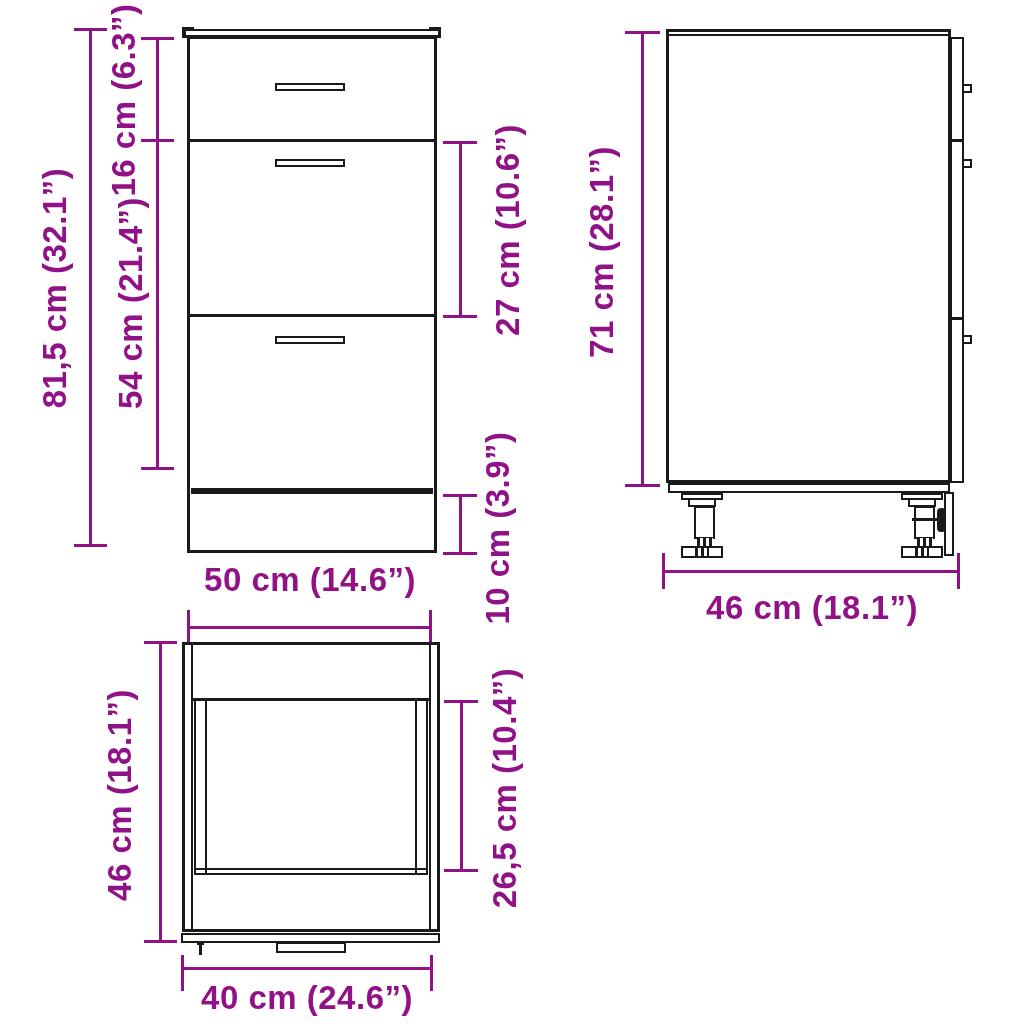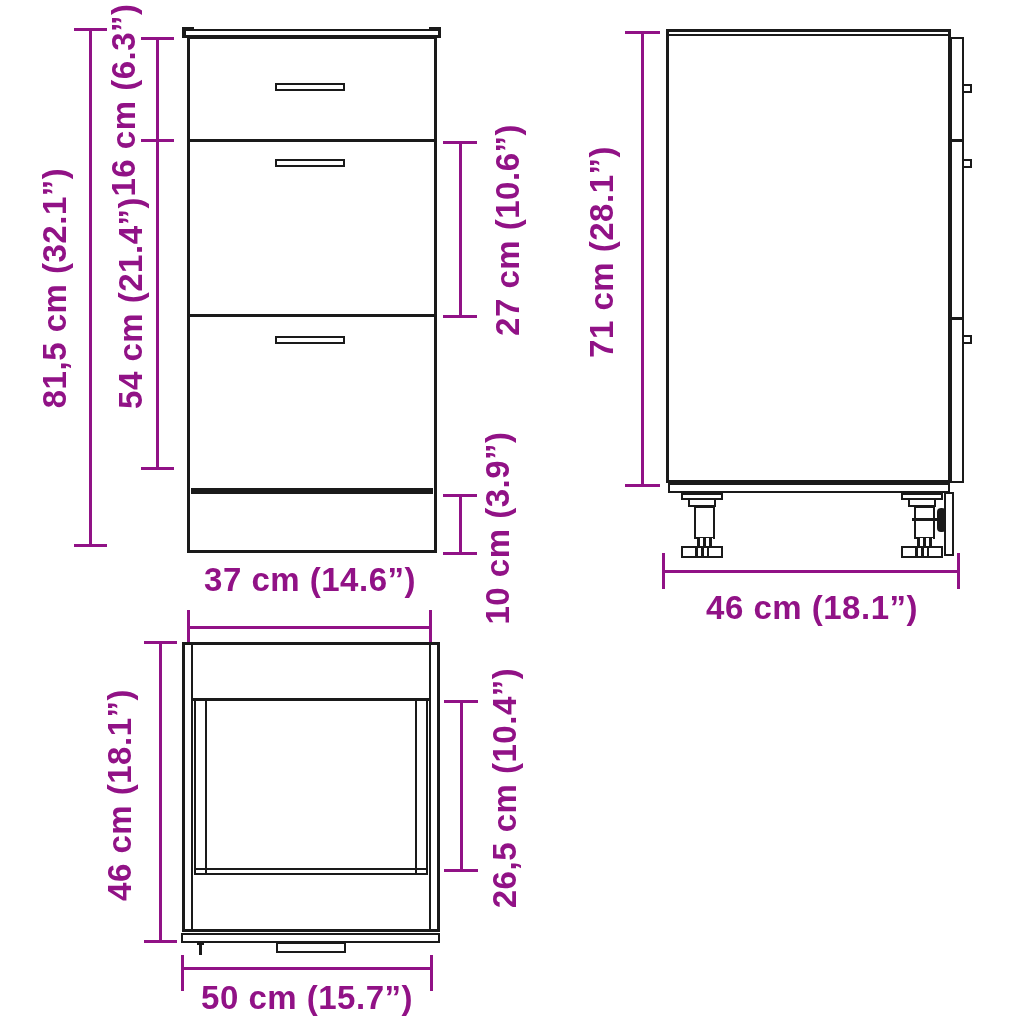--- a/index.html
+++ b/index.html
@@ -62,21 +62,21 @@
     <div class="dlabel v" style="left:507px;top:230px;">27 cm (10.6”)</div>
 
     <div class="ln" style="left:459px;top:495px;width:3px;height:60px;"></div>
     <div class="ln" style="left:443px;top:494px;width:34px;height:3px;"></div>
     <div class="ln" style="left:443px;top:552px;width:34px;height:3px;"></div>
     <div class="dlabel v" style="left:497px;top:528px;">10 cm (3.9”)</div>
 
     <div class="ln" style="left:188px;top:626px;width:244px;height:3px;"></div>
     <div class="ln" style="left:187px;top:610px;width:3px;height:35px;"></div>
     <div class="ln" style="left:429px;top:610px;width:3px;height:35px;"></div>
-    <div class="dlabel" style="left:310px;top:579px;">37 cm (14.6”)</div>
+    <div class="dlabel" style="left:310px;top:579px;">50 cm (14.6”)</div>
   </div>
 
   <div>
 
     <div class="box t3" style="left:666px;top:29px;width:285px;height:454px;"></div>
     <div class="sln" style="left:669px;top:34px;width:279px;height:2px;"></div>
 
     <div class="box" style="left:950px;top:37px;width:14px;height:446px;"></div>
     <div class="sln" style="left:950px;top:139px;width:14px;height:3px;"></div>
     <div class="sln" style="left:950px;top:317px;width:14px;height:3px;"></div>
@@ -144,16 +144,16 @@
     <div class="dlabel v" style="left:119px;top:795px;">46 cm (18.1”)</div>
 
     <div class="ln" style="left:460px;top:701px;width:3px;height:171px;"></div>
     <div class="ln" style="left:444px;top:700px;width:34px;height:3px;"></div>
     <div class="ln" style="left:444px;top:869px;width:34px;height:3px;"></div>
     <div class="dlabel v" style="left:504px;top:788px;">26,5 cm (10.4”)</div>
 
     <div class="ln" style="left:182px;top:967px;width:251px;height:3px;"></div>
     <div class="ln" style="left:181px;top:955px;width:3px;height:36px;"></div>
     <div class="ln" style="left:430px;top:955px;width:3px;height:36px;"></div>
-    <div class="dlabel" style="left:307px;top:997px;">50 cm (15.7”)</div>
+    <div class="dlabel" style="left:307px;top:997px;">40 cm (24.6”)</div>
   </div>
 
 </div>
 
 </body></html>

